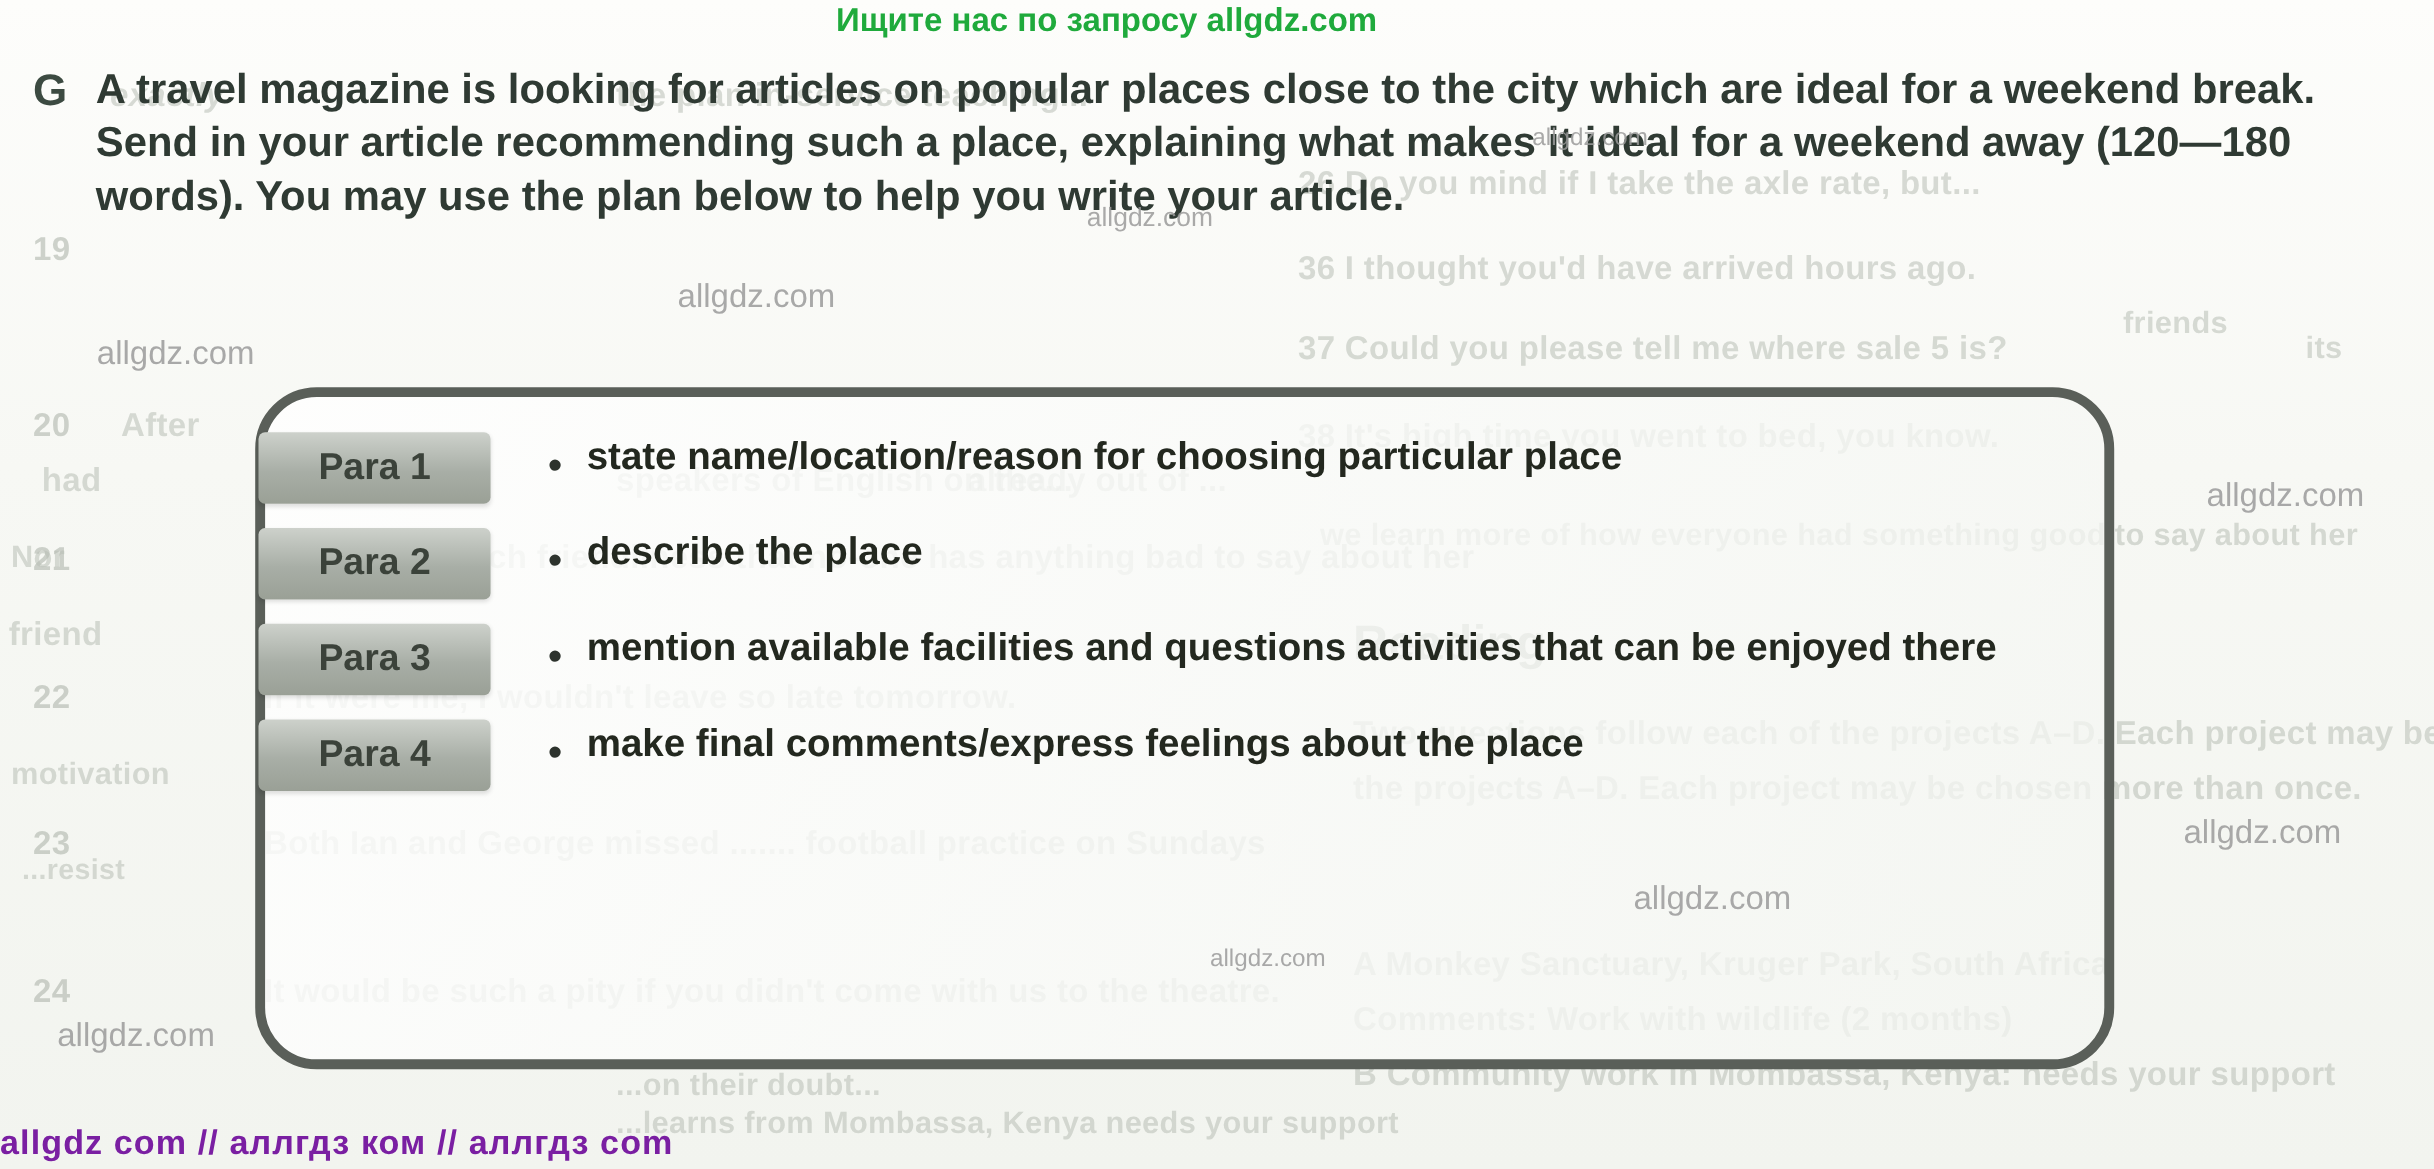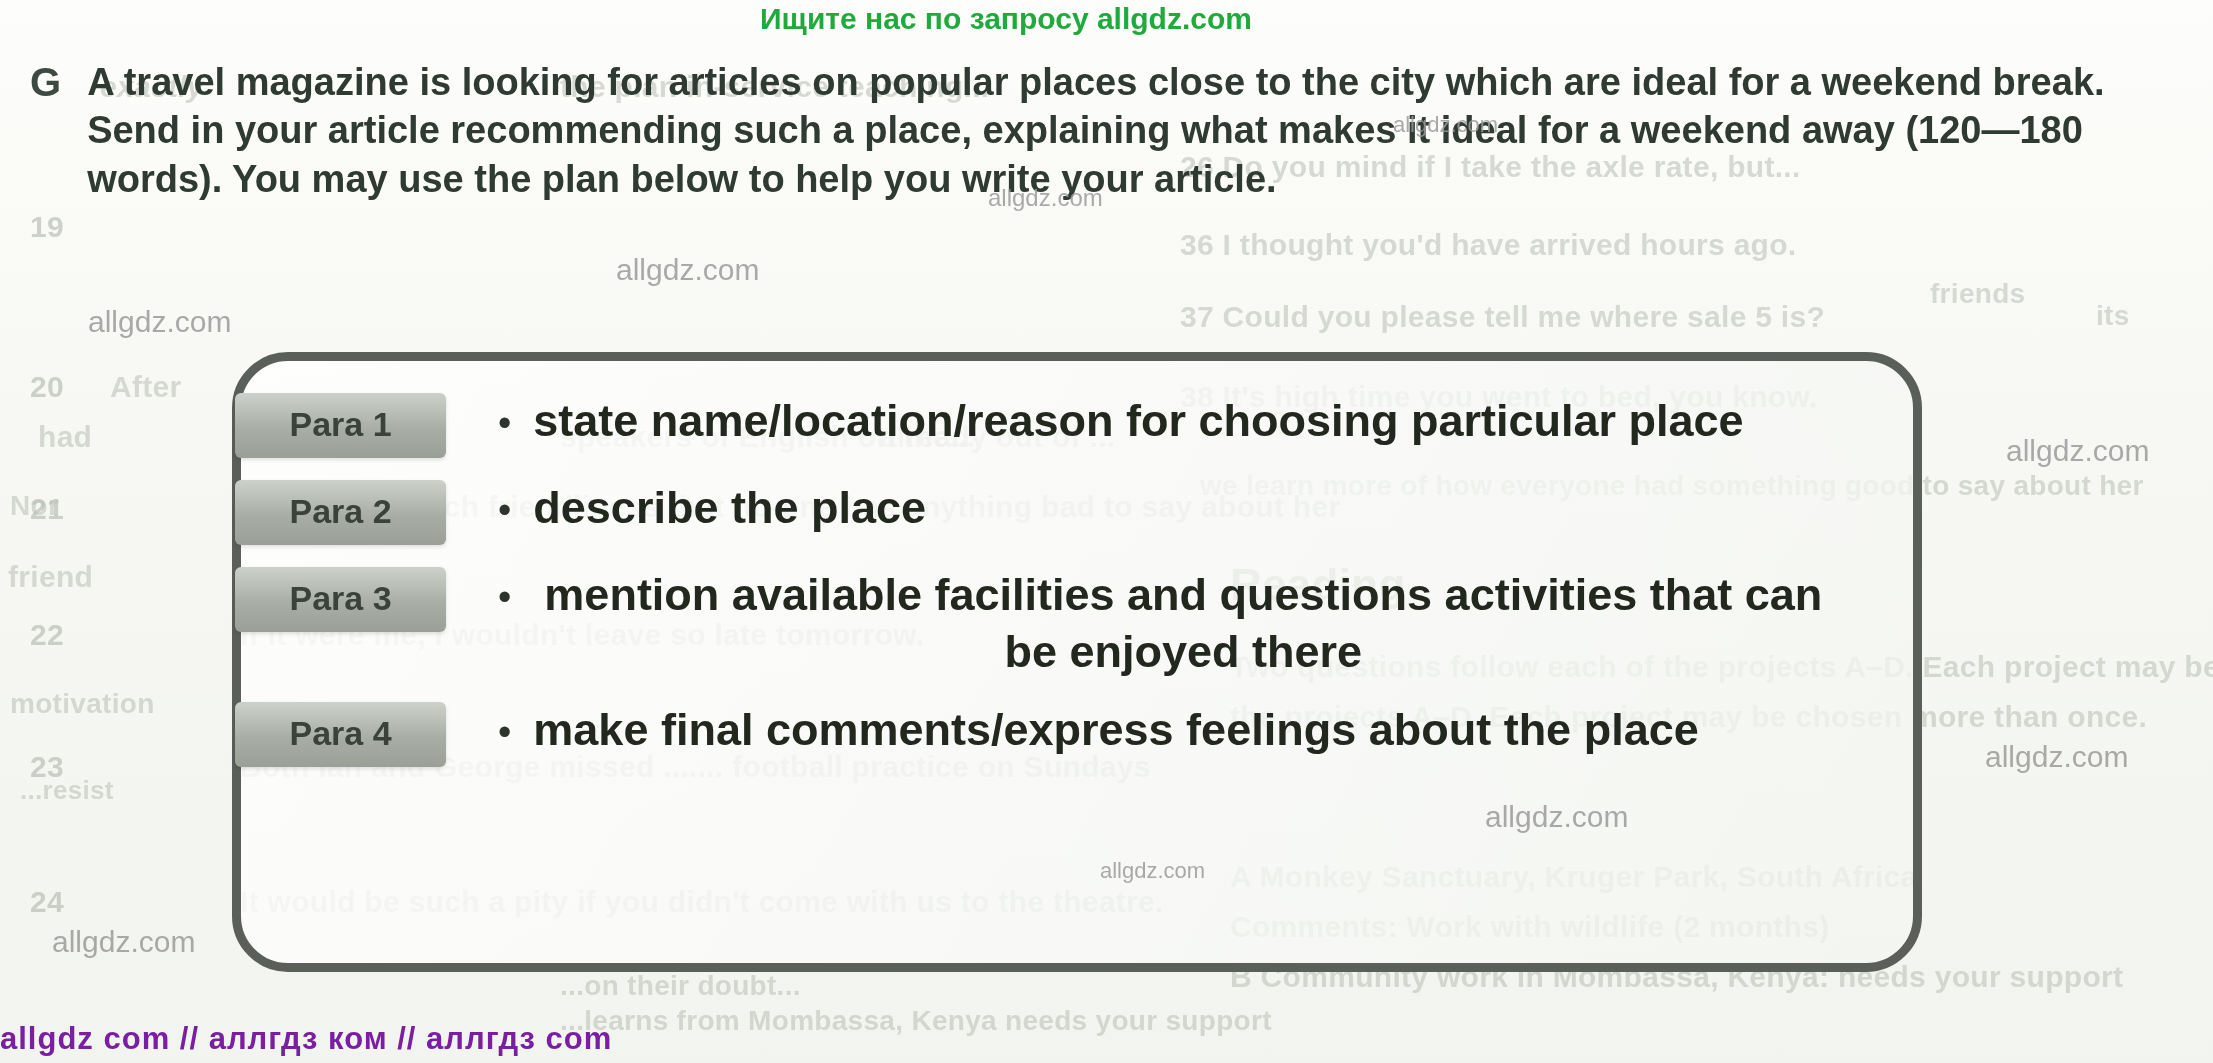--- a/index.html
+++ b/index.html
@@ -151,26 +151,25 @@
   }
   .bullet {
     color: #2d332d;
     font-size: 38px;
     line-height: 1;
     margin-top: 11px;
     margin-right: 22px;
   }
   .bullet-text {
     color: #23281f;
-    font-size: 45px;
+    font-size: 35px;
     font-weight: 700;
     line-height: 1.26;
     max-width: 1290px;
     font-family: "Liberation Sans", sans-serif;
-    text-align: center;
   }
 
   
   .row-1 { margin-top: 8px; }
   .row-3 .bullet-text { max-width: 1300px; }
 </style>
 </head>
 <body>
 
 <div id="page">

